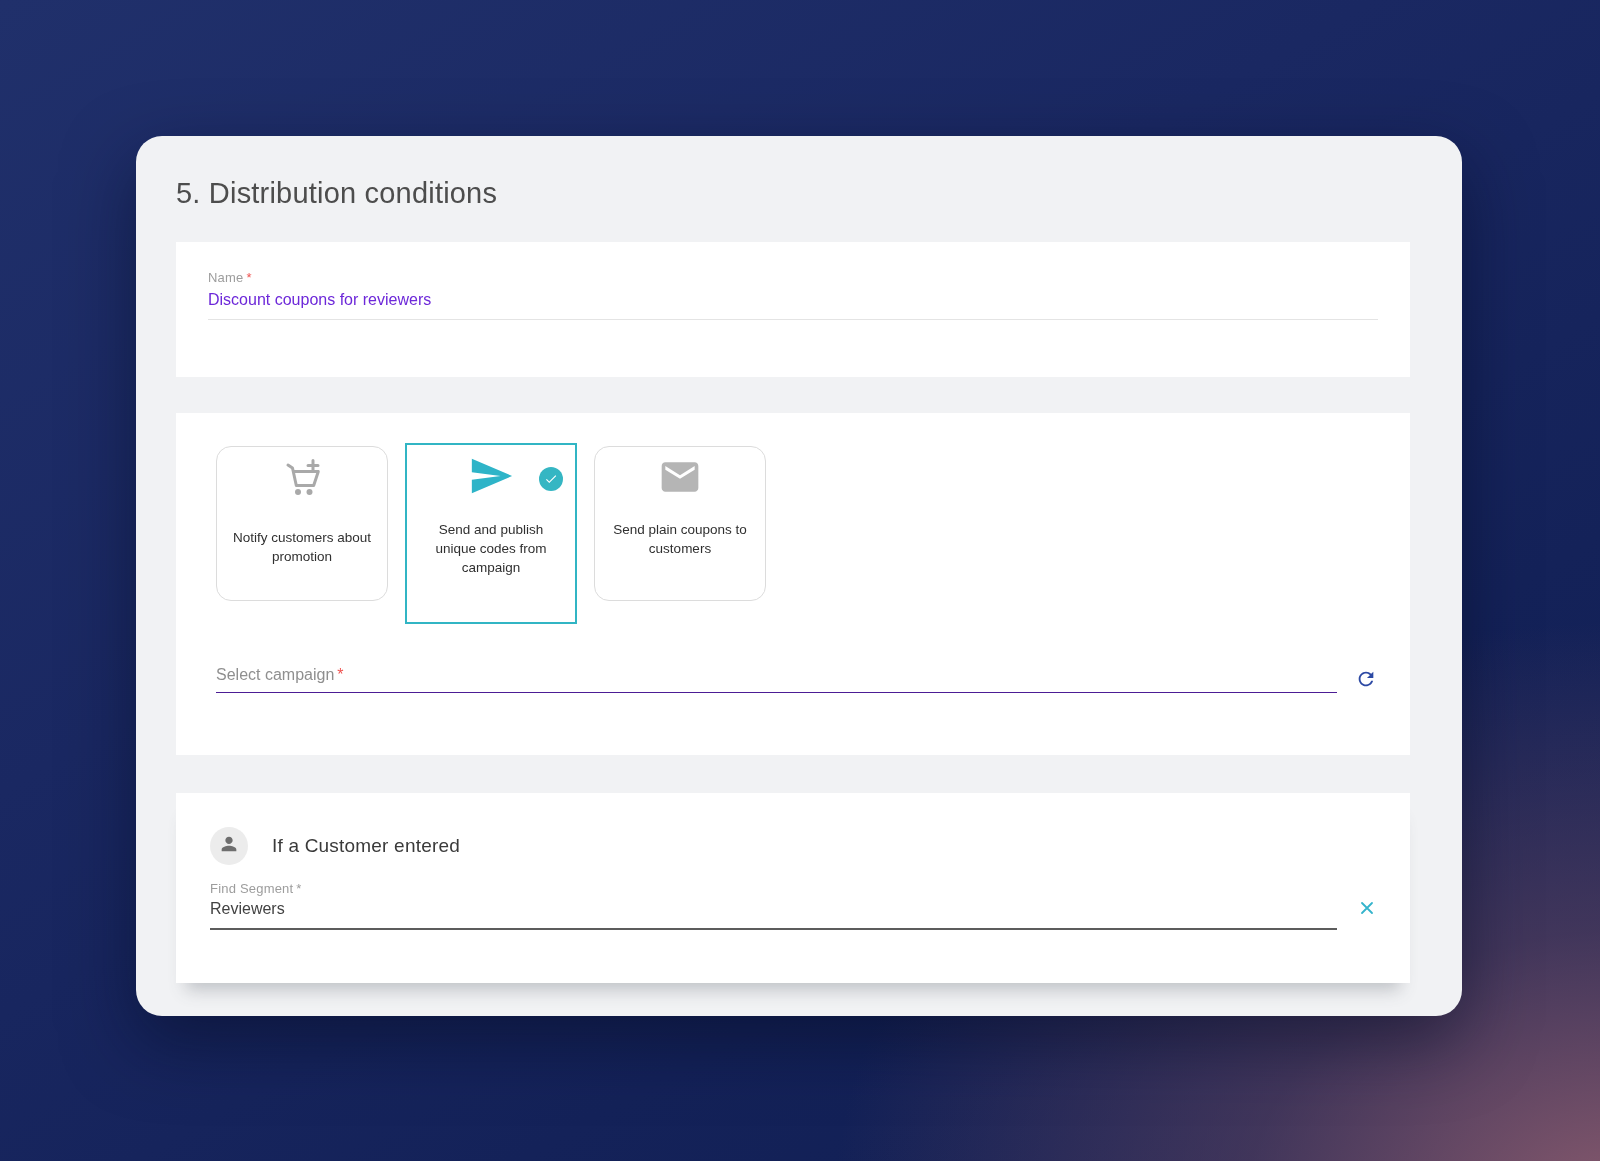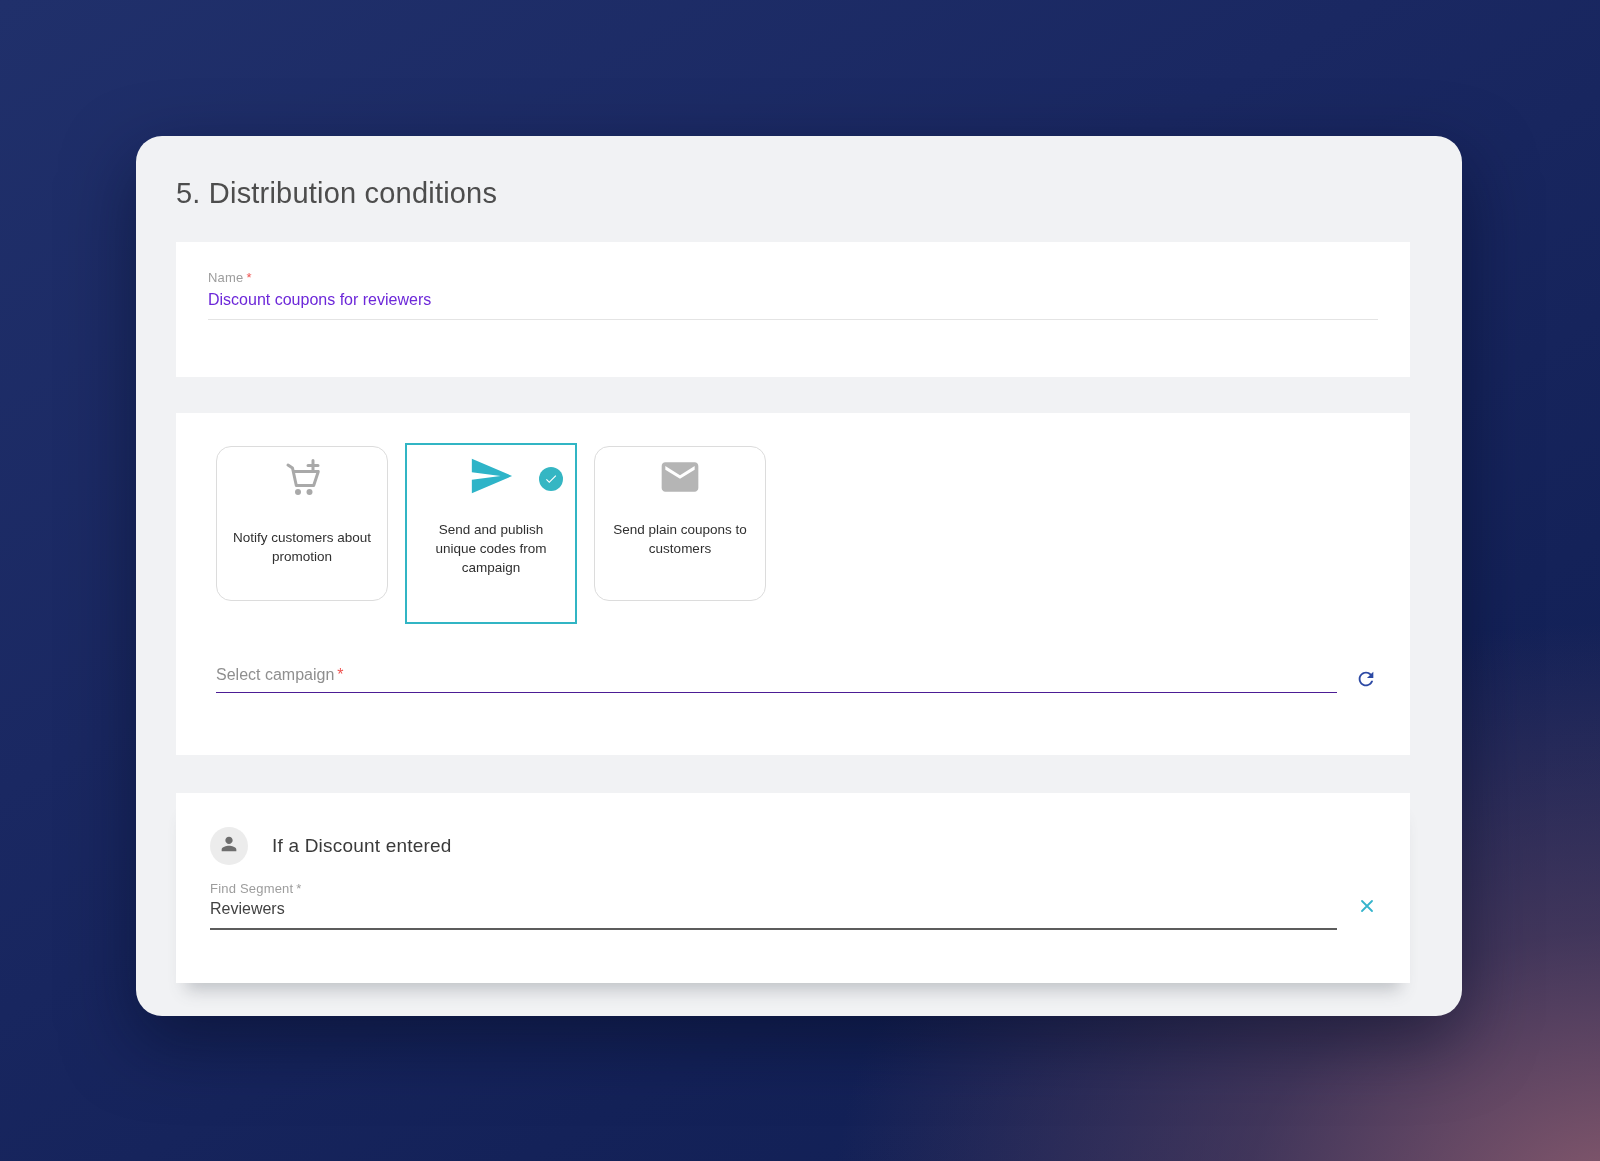--- a/index.html
+++ b/index.html
@@ -60,21 +60,21 @@
     margin-top:38px; height:190px; box-sizing:border-box; padding:34px 33px 0 34px;
     box-shadow:0 17px 16px -10px rgba(80,85,95,0.30);
   }
   .segment-head { display:flex; align-items:center; gap:24px; }
   .avatar {
     width:38px; height:38px; border-radius:50%; background:#ececec;
     display:flex; align-items:center; justify-content:center;
   }
   .segment-title { font-size:19px; font-weight:500; color:#3a3a3a; letter-spacing:0.2px; }
   .segment-label { display:block; margin-top:16px; }
-  .segment-row { display:flex; align-items:flex-start; }
+  .segment-row { display:flex; align-items:center; }
   .segment-input {
     flex:1; border:0; border-bottom:2px solid #5c5c5c; background:transparent; outline:none;
     padding:4px 0 10px 0; font-family:inherit; font-size:16px; color:#424242;
   }
   .x-slot { width:40px; display:flex; justify-content:flex-end; padding-bottom:8px; }
 </style>
 </head>
 <body>
 
 <div class="card">
@@ -148,21 +148,21 @@
 
   <section class="panel panel-segment">
     <div class="segment-head">
       <span class="avatar">
         <span>
           <svg width="22" height="22" viewBox="0 0 24 24">
             <path d="M12 12c2.21 0 4-1.79 4-4s-1.79-4-4-4-4 1.79-4 4 1.79 4 4 4zm0 2c-2.67 0-8 1.34-8 4v2h16v-2c0-2.66-5.33-4-8-4z" fill="#6e6e6e"></path>
           </svg>
         </span>
       </span>
-      <span class="segment-title">If a Discount entered</span>
+      <span class="segment-title">If a Customer entered</span>
     </div>
 
     <div class="field-label segment-label">
       <span>Find Segment</span><span class="req-gray">*</span>
     </div>
 
     <div class="segment-row">
       <input class="segment-input" type="text" value="Reviewers" style="">
       <div class="x-slot">
         <button class="icon-btn">

